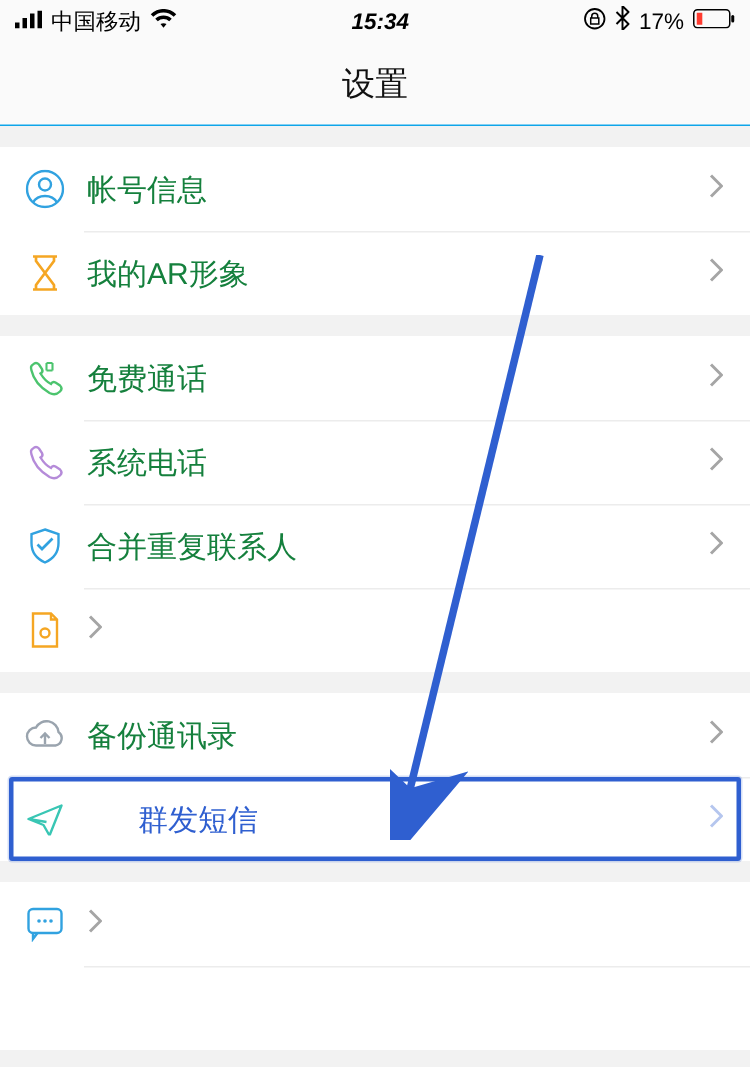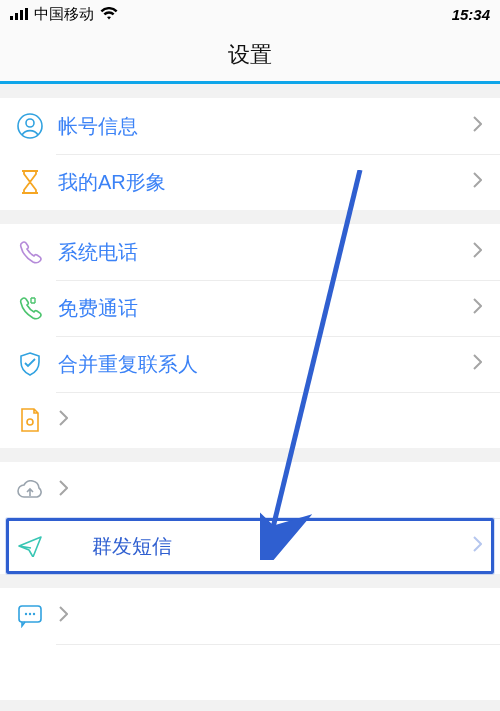--- a/index.html
+++ b/index.html
@@ -5,32 +5,32 @@
   * { margin: 0; padding: 0; box-sizing: border-box; }
   html, body { width: 500px; height: 711px; font-family: -apple-system, "PingFang SC", sans-serif; background: #f2f2f2; }
   .screen { width: 500px; height: 711px; background: #f2f2f2; position: relative; overflow: hidden; }
 
   
   .status-bar { height: 28px; background: #fafafa; display: flex; align-items: center; justify-content: space-between; padding: 0 10px; font-size: 15px; color: #000; }
   .sb-left, .sb-right { display: flex; align-items: center; gap: 6px; }
   .sb-center { font-weight: 600; font-style: italic; }
 
   
-  .header { height: 56px; background: #fafafa; border-bottom: 3px solid #0ea5e9; display: flex; align-items: center; justify-content: center; font-size: 22px; font-weight: 500; color: #111; }
+  .header { height: 56px; background: #fafafa; border-bottom: 1px solid #0ea5e9; display: flex; align-items: center; justify-content: center; font-size: 22px; font-weight: 500; color: #111; }
 
   
   .group { margin-top: 14px; background: #fff; }
   .group:first-of-type { margin-top: 14px; }
   .row { height: 56px; display: flex; align-items: center; padding: 0 16px; gap: 14px; background: #fff; position: relative; cursor: pointer; }
   .row + .row::before {
     content: ""; position: absolute; left: 56px; right: 0; top: 0; height: 1px;
     background: #ececec;
   }
   .row .icon { width: 28px; height: 28px; flex: 0 0 28px; display: flex; align-items: center; justify-content: center; }
-  .row .label { flex: 1 1 auto; font-size: 20px; color: #3b82f6; }
+  .row .label { flex: 1 1 auto; font-size: 20px; color: #15803d; }
   .chevron { width: 12px; height: 20px; flex: 0 0 12px; opacity: .35; }
   .chevron svg { display: block; }
 
   
   .row.highlight-target .label { color: #2f5fd0; }
   .highlight-box {
     position: absolute; border: 3px solid #2f5fd0; box-shadow: 0 0 0 1px rgba(47,95,208,.2);
     left: 6px; right: 6px; top: 0; bottom: 0; border-radius: 2px; pointer-events: none;
   }
 
@@ -59,20 +59,41 @@
           </svg>
       </span>
       <span>中国移动</span>
       <span class="icon">
         <svg width="18" height="13" viewBox="0 0 18 13">
             <path d="M9 12.5 L11 10 A4 4 0 0 0 7 10 Z M3.5 6.5 A8 8 0 0 1 14.5 6.5 L12.8 8.2 A5.5 5.5 0 0 0 5.2 8.2 Z M0.5 3.5 A12 12 0 0 1 17.5 3.5 L15.8 5.2 A9.5 9.5 0 0 0 2.2 5.2 Z" fill="#000"></path>
           </svg>
       </span>
     </div>
     <div class="sb-center">15:34</div>
+    <div class="sb-right">
+      <span class="icon">
+        <svg width="15" height="15" viewBox="0 0 15 15">
+            <circle cx="7.5" cy="7.5" r="6.5" fill="none" stroke="#000" stroke-width="1.2"></circle>
+            <path d="M5.5 7 V5.8 a2 2 0 0 1 4 0 V7 M4.8 7 h5.4 v4 h-5.4 z" fill="none" stroke="#000" stroke-width="1"></path>
+          </svg>
+      </span>
+      <span class="icon">
+        <svg width="10" height="16" viewBox="0 0 10 16">
+            <path d="M5 0 V16 L9 12 L1 4 M5 0 L9 4 L1 12" fill="none" stroke="#000" stroke-width="1.3" stroke-linejoin="round"></path>
+          </svg>
+      </span>
+      <span>17%</span>
+      <span class="icon">
+        <svg width="28" height="13" viewBox="0 0 28 13">
+            <rect x="0.5" y="0.5" width="24" height="12" rx="2.5" fill="none" stroke="#000" stroke-width="1"></rect>
+            <rect x="2.5" y="2.5" width="3.7" height="8" fill="#ff3b30"></rect>
+            <rect x="25.5" y="4" width="2" height="5" rx="1" fill="#000"></rect>
+          </svg>
+      </span>
+    </div>
   </div>
 
   <div class="header">
     <span>设置</span>
   </div>
 
   <div class="group">
     <div class="row">
       <span class="icon">
         <svg width="26" height="26" viewBox="0 0 26 26">
@@ -100,38 +121,38 @@
             <path d="M2 1 L9 8 L2 15" fill="none" stroke="#000" stroke-width="2"></path>
           </svg>
         </span>
     </div>
   </div>
 
   <div class="group">
     <div class="row">
       <span class="icon">
         <svg width="26" height="26" viewBox="0 0 26 26">
-            <path d="M5 4 q2-2 4 0 l2 3 q1 2-1 3 q3 5 7 7 q1-2 3-1 l3 2 q2 2 0 4 q-3 3-7 1 Q6 17 4 8 q-1-3 1-4 Z" fill="none" stroke="#b58bd9" stroke-width="1.6"></path>
-          </svg>
-      </span>
-      <span class="label">系统电话</span>
-      <span class="chevron">
-          <svg width="10" height="16" viewBox="0 0 10 16">
-            <path d="M2 1 L9 8 L2 15" fill="none" stroke="#000" stroke-width="2"></path>
-          </svg>
-        </span>
-    </div>
-    <div class="row">
-      <span class="icon">
-        <svg width="26" height="26" viewBox="0 0 26 26">
             <path d="M5 4 q2-2 4 0 l2 3 q1 2-1 3 q3 5 7 7 q1-2 3-1 l3 2 q2 2 0 4 q-3 3-7 1 Q6 17 4 8 q-1-3 1-4 Z" fill="none" stroke="#4cc46e" stroke-width="1.6"></path>
             <path d="M14 3 l0 5 M14 3 l4 0 M18 3 l0 5 M14 8 l4 0" stroke="#4cc46e" stroke-width="1.4" fill="none"></path>
           </svg>
       </span>
       <span class="label">免费通话</span>
+      <span class="chevron">
+          <svg width="10" height="16" viewBox="0 0 10 16">
+            <path d="M2 1 L9 8 L2 15" fill="none" stroke="#000" stroke-width="2"></path>
+          </svg>
+        </span>
+    </div>
+    <div class="row">
+      <span class="icon">
+        <svg width="26" height="26" viewBox="0 0 26 26">
+            <path d="M5 4 q2-2 4 0 l2 3 q1 2-1 3 q3 5 7 7 q1-2 3-1 l3 2 q2 2 0 4 q-3 3-7 1 Q6 17 4 8 q-1-3 1-4 Z" fill="none" stroke="#b58bd9" stroke-width="1.6"></path>
+          </svg>
+      </span>
+      <span class="label">系统电话</span>
       <span class="chevron">
           <svg width="10" height="16" viewBox="0 0 10 16">
             <path d="M2 1 L9 8 L2 15" fill="none" stroke="#000" stroke-width="2"></path>
           </svg>
         </span>
     </div>
     <div class="row">
       <span class="icon">
         <svg width="24" height="26" viewBox="0 0 24 26">
             <path d="M12 2 l9 3 v6 q0 9-9 13 q-9-4-9-13 v-6 Z" fill="none" stroke="#31a2e0" stroke-width="1.6"></path>
@@ -161,20 +182,21 @@
   </div>
 
   <div class="group">
     <div class="row">
       <span class="icon">
         <svg width="28" height="20" viewBox="0 0 28 20">
             <path d="M8 17 a6 6 0 0 1 0-12 a8 8 0 0 1 15 3 a5 5 0 0 1-2 9 h-13" fill="none" stroke="#9aa4ae" stroke-width="1.6"></path>
             <path d="M14 16 v-7 M11 12 l3-3 l3 3" fill="none" stroke="#9aa4ae" stroke-width="1.6"></path>
           </svg>
       </span>
+      <span class="label">备份通讯录</span>
       <span class="chevron">
           <svg width="10" height="16" viewBox="0 0 10 16">
             <path d="M2 1 L9 8 L2 15" fill="none" stroke="#000" stroke-width="2"></path>
           </svg>
         </span>
     </div>
     <div class="row highlight-target" style="position:relative;gap:48px;">
       <span class="icon">
         <svg width="26" height="22" viewBox="0 0 26 22">
             <path d="M2 11 l22-9 l-8 20 l-4-7 Z M2 11 l12 2" fill="none" stroke="#39c6b4" stroke-width="1.6" stroke-linejoin="round"></path>

